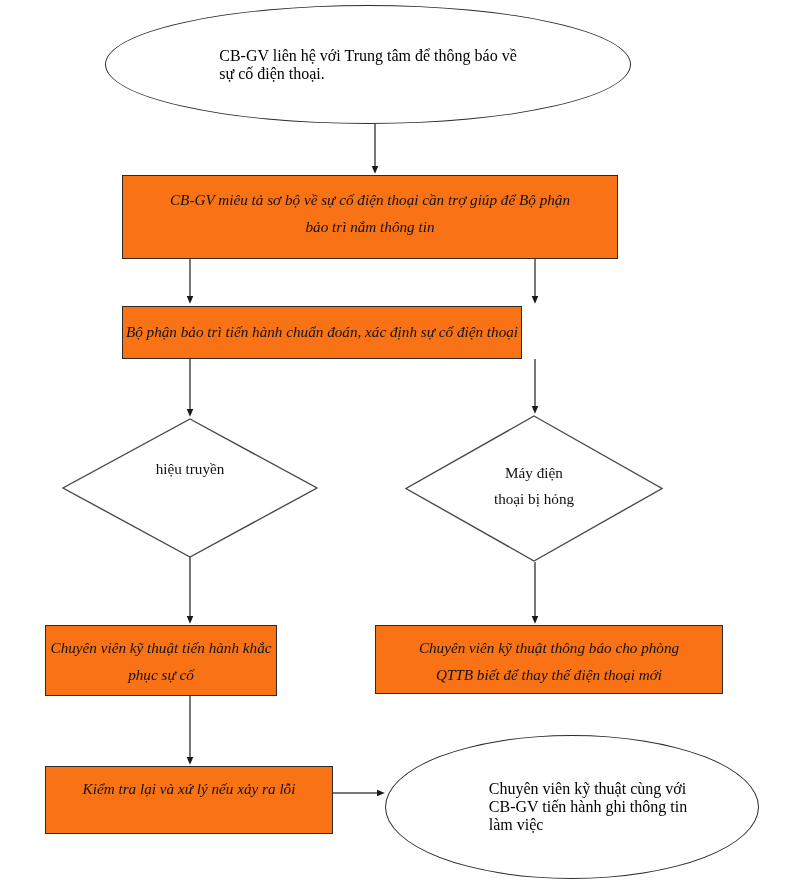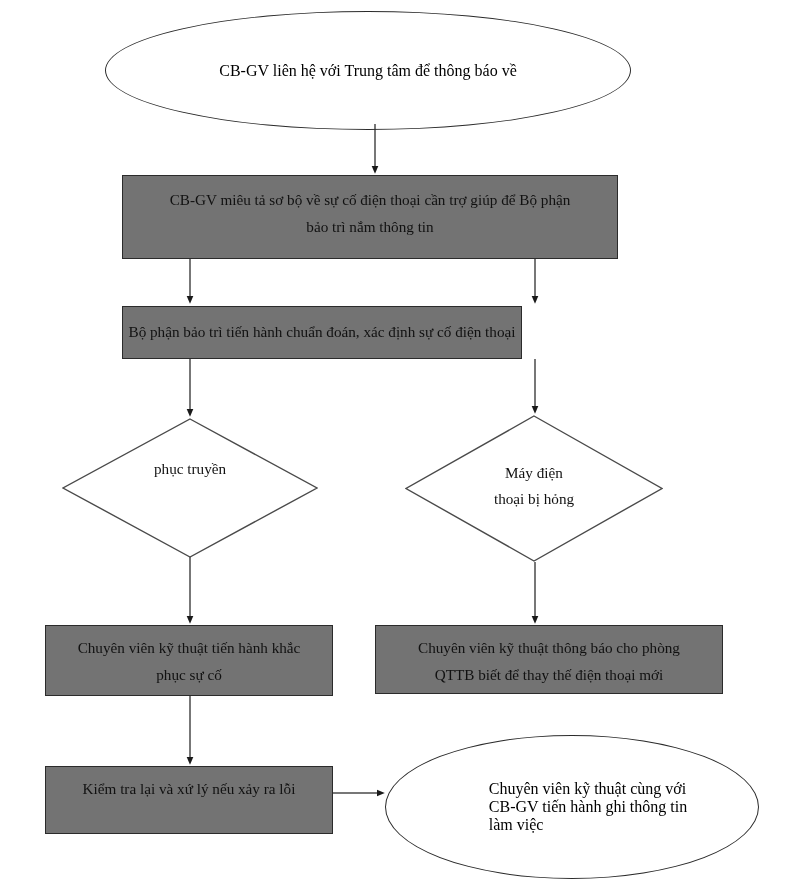--- a/index.html
+++ b/index.html
@@ -15,21 +15,22 @@
 
   .node{position:absolute;box-sizing:border-box;}
 
   .ellipse{
     border:1.3px solid #2b2b2b;
     border-radius:50%;
     display:flex;align-items:center;justify-content:center;
   }
   .rect{
     border:1.4px solid #2b2b2b;
-    background:#737373;
+    background:#f97316;
+    font-style:italic;
   }
   .diamond-wrap{position:absolute;}
   .diamond-shape{position:absolute;left:0;top:0;width:100%;height:100%;}
 
   .txt{
     position:absolute;left:0;right:0;
     text-align:center;
     font-size:15.2px;
     line-height:27px;
     color:#111111;
@@ -67,24 +68,25 @@
       <path d="M190,557 L190,620" marker-end="url(#arrow)"></path>
 
       <path d="M535,562 L535,620" marker-end="url(#arrow)"></path>
 
       <path d="M190,696 L190,761" marker-end="url(#arrow)"></path>
 
       <path d="M333,793 L381,793" marker-end="url(#arrow)"></path>
     </g>
   </svg>
 
-  <div class="node ellipse" style="left:105px;top:11px;width:526px;height:119px;">
+  <div class="node ellipse" style="left:105px;top:5px;width:526px;height:119px;">
     <div class="txt-mid">
       <div style="width:100%;">
         <span class="lbl">CB-GV liên hệ với Trung tâm để thông báo về</span>
+        <span class="lbl">sự cố điện thoại.</span>
       </div>
     </div>
   </div>
 
   <div class="node rect" style="left:122px;top:175px;width:496px;height:84px;">
     <div class="txt" style="top:10px;">
       <span class="lbl">CB-GV miêu tả sơ bộ về sự cố điện thoại cần trợ giúp để Bộ phận</span>
       <span class="lbl">bảo trì nắm thông tin</span>
     </div>
   </div>
@@ -94,36 +96,36 @@
       <span class="lbl">Bộ phận bảo trì tiến hành chuẩn đoán, xác định sự cố điện thoại</span>
     </div>
   </div>
 
   <div class="diamond-wrap" style="left:62px;top:418px;width:256px;height:140px;">
     <svg class="diamond-shape" viewBox="0 0 256 140" preserveAspectRatio="none">
       <polygon points="128,1 255,70 128,139 1,70" fill="#ffffff" stroke="#4a4a4a" stroke-width="1.4"></polygon>
     </svg>
     <div class="clip-box" style="position:absolute;left:0;top:38px;width:256px;height:70px;">
       <div class="txt" style="top:0;line-height:26px;">
-        <span class="lbl">phục truyền</span>
+        <span class="lbl">hiệu truyền</span>
       </div>
     </div>
   </div>
 
   <div class="diamond-wrap" style="left:405px;top:415px;width:258px;height:147px;">
     <svg class="diamond-shape" viewBox="0 0 258 147" preserveAspectRatio="none">
       <polygon points="129,1 257,73.5 129,146 1,73.5" fill="#ffffff" stroke="#4a4a4a" stroke-width="1.4"></polygon>
     </svg>
     <div class="txt" style="top:45px;line-height:26px;">
       <span class="lbl">Máy điện</span>
       <span class="lbl">thoại bị hỏng</span>
     </div>
   </div>
 
-  <div class="node rect" style="left:45px;top:625px;width:288px;height:71px;">
+  <div class="node rect" style="left:45px;top:625px;width:232px;height:71px;">
     <div class="txt" style="top:8px;">
       <span class="lbl">Chuyên viên kỹ thuật tiến hành khắc</span>
       <span class="lbl">phục sự cố</span>
     </div>
   </div>
 
   <div class="node rect" style="left:375px;top:625px;width:348px;height:69px;">
     <div class="txt" style="top:8px;">
       <span class="lbl">Chuyên viên kỹ thuật thông báo cho phòng</span>
       <span class="lbl">QTTB biết để thay thế điện thoại mới</span>

